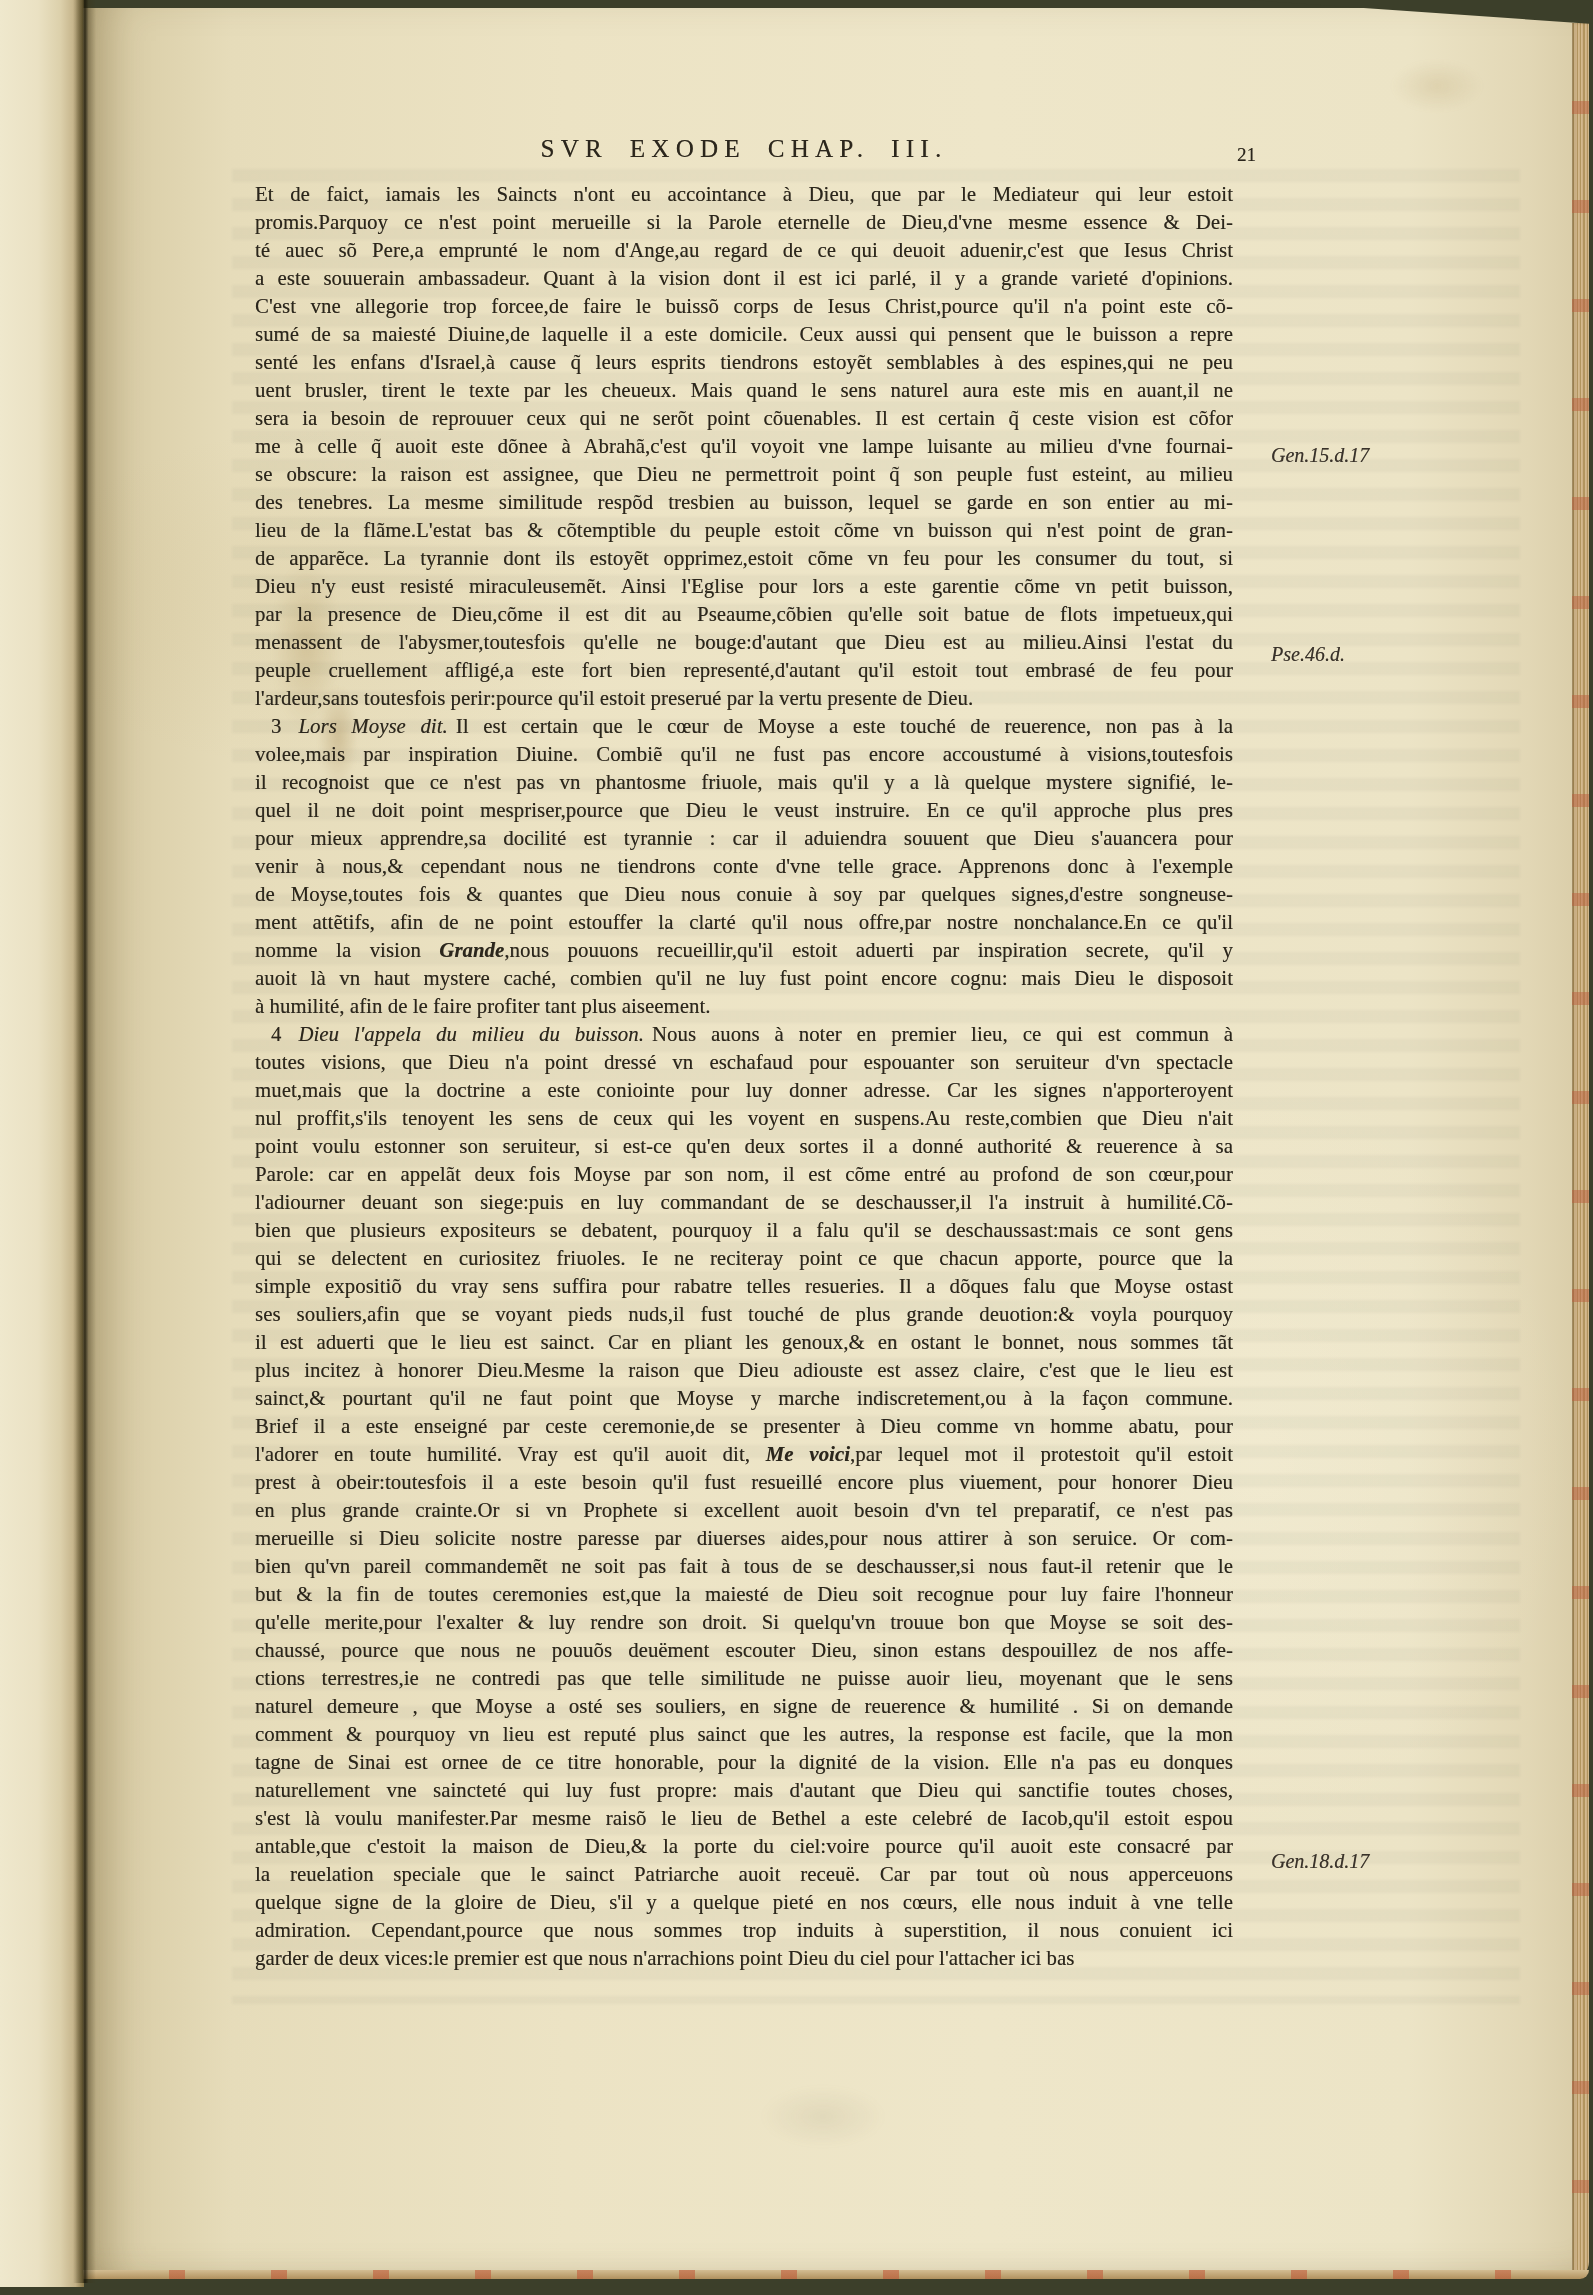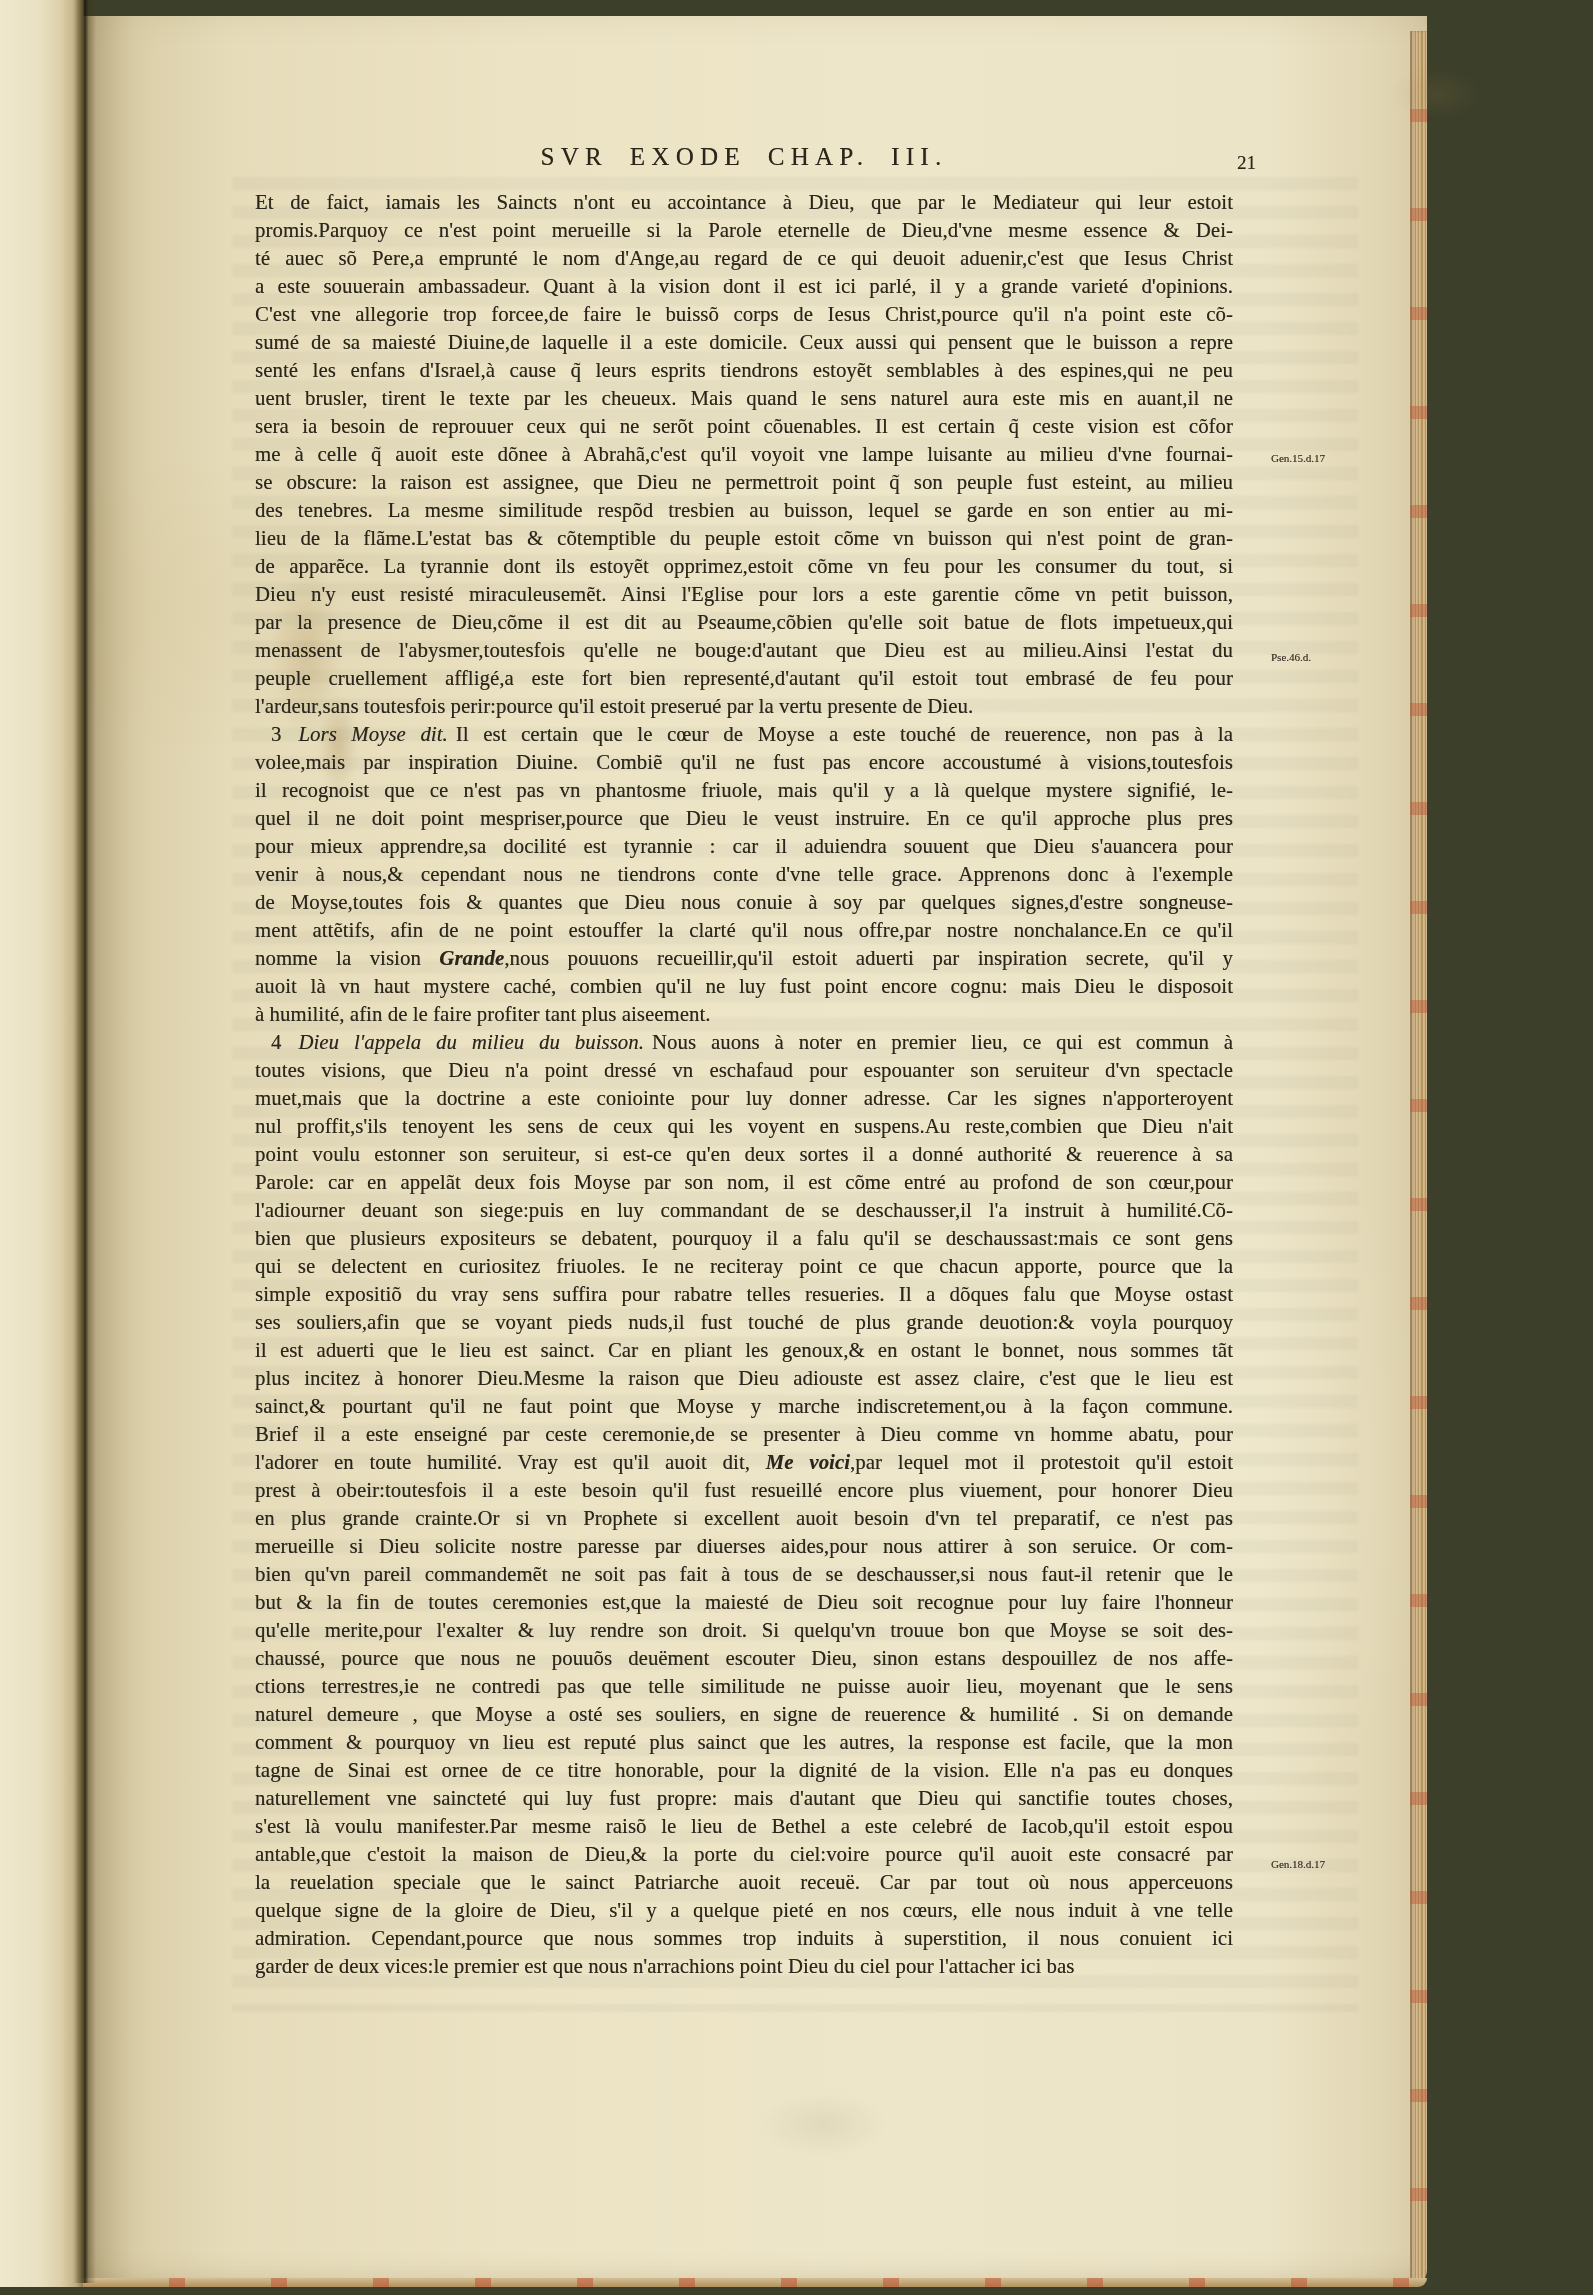--- a/index.html
+++ b/index.html
@@ -18,21 +18,21 @@
     background:linear-gradient(90deg,#efe8cd 0%,#eae1c3 45%,#dcd0ab 72%,#c2b086 90%,#8a7848 100%);
   }
   
   .gutter{
     position:absolute;left:73px;top:0;width:23px;height:2283px;
     background:linear-gradient(90deg,rgba(40,35,14,0) 0%,rgba(55,48,20,0.55) 40%,rgba(28,25,10,0.85) 52%,rgba(60,52,24,0.35) 68%,rgba(60,52,24,0) 100%);
     z-index:3;
   }
   
   .page{
-    position:absolute;left:83px;top:16px;width:1344px;height:2271px;
+    position:absolute;left:83px;top:8px;width:1506px;height:2271px;
     background:
       radial-gradient(ellipse 516px 287px at 16% 26%,rgba(185,160,100,0.10),transparent 60%),
       radial-gradient(ellipse 459px 574px at 78% 64%,rgba(255,252,238,0.22),transparent 70%),
       linear-gradient(90deg,#ccbe95 0px,#dbcfa9 52px,#e6dcba 149px,#ece3c4 32%,#eee6c9 60%,#ece4c6 88%,#e2d7b5 96%,#d8cba6 100%);
     box-shadow:inset 40px 0 52px -29px rgba(80,60,20,0.35), inset 0 -23px 34px -23px rgba(120,95,45,0.25);
     border-bottom-right-radius:24px;
     z-index:1;
   }
   
   .page::before{
@@ -96,21 +96,21 @@
     text-shadow:0.3px 0 0 rgba(43,38,28,0.5);
   }
   .line.pg-last{text-align-last:left;font-family:Liberation Serif, serif;}
   .line.p-first{padding-left:16px;}
   .pnum{margin-right:17px;}
   .lead{font-style:italic;margin-right:8px;}
   .line i{font-style:italic;font-weight:bold;}
 
   
   .margin-note{
-    position:absolute;left:1188px;width:241px;font-size:11px;
+    position:absolute;left:1188px;width:241px;font-style:italic;font-size:20px;
     color:var(--note-ink);white-space:nowrap;text-shadow:0.2px 0 0 rgba(57,50,42,0.5);
   }
 </style>
 </head>
 <body>
 
 <div class="scan">
   <div class="facing-page"></div>
   <div class="gutter"></div>
 

